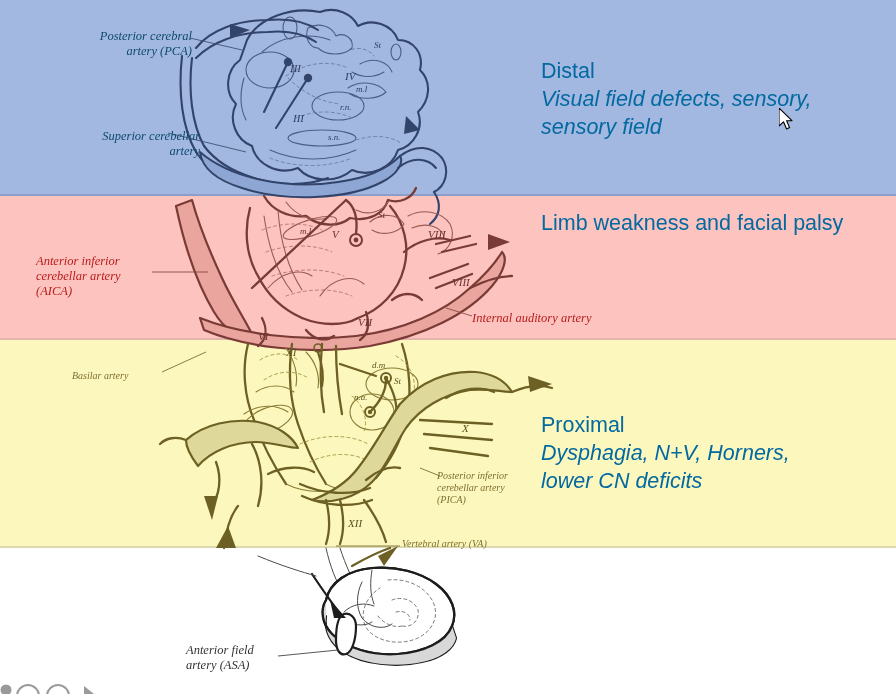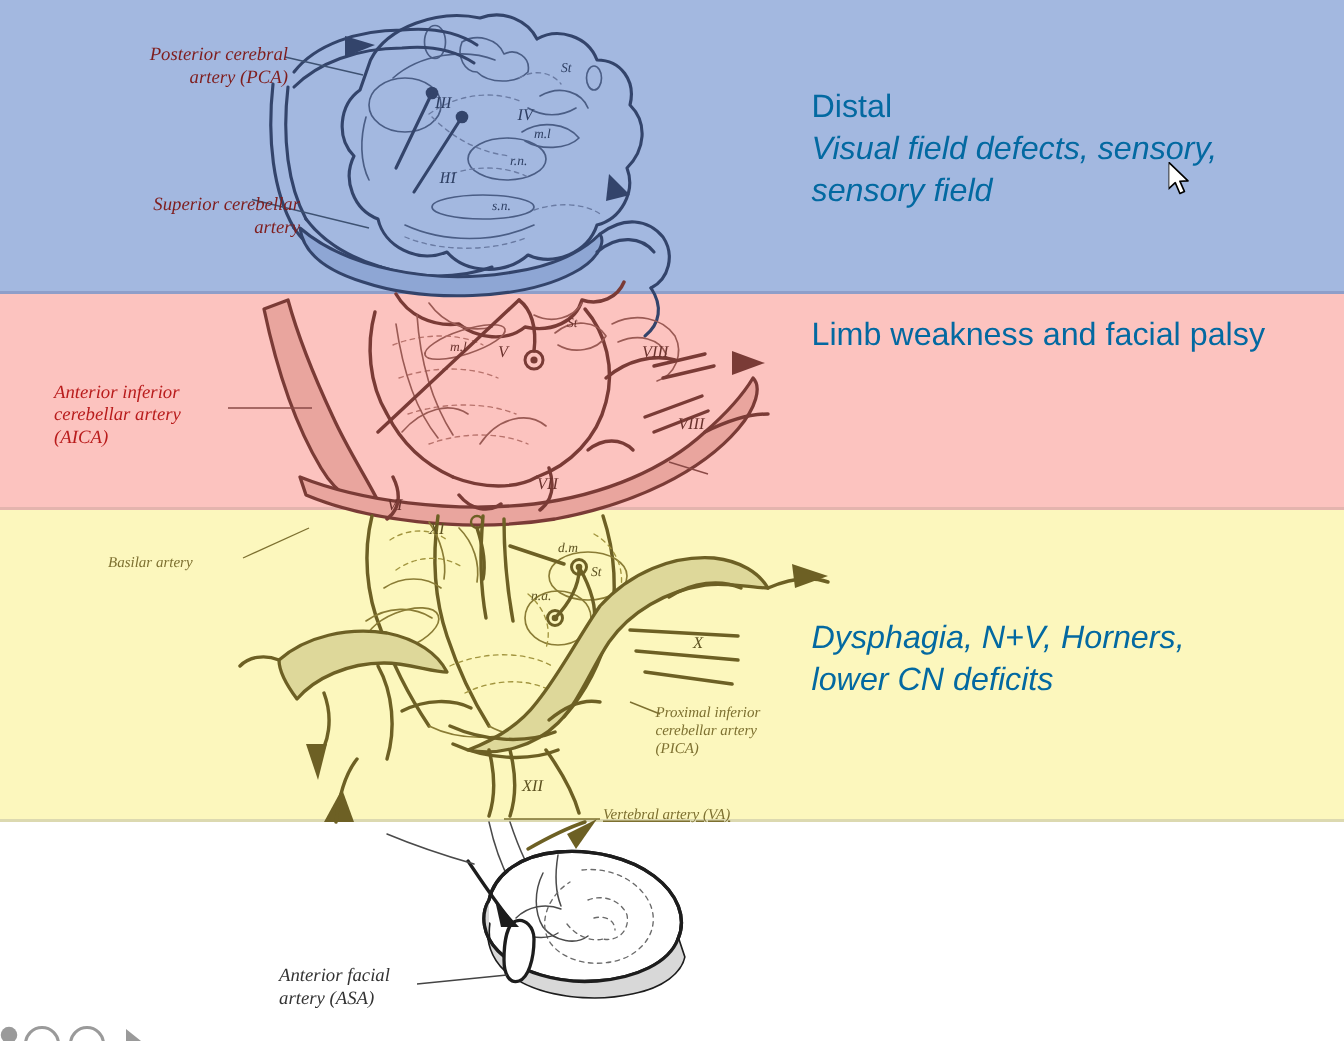--- a/index.html
+++ b/index.html
@@ -73,32 +73,32 @@
 
   
   .art-label {
     position: absolute;
     font-family: "Liberation Serif", serif;
     font-style: italic;
     line-height: 1.18;
     white-space: pre-line;
     pointer-events: none;
   }
-  .art-label.blue   { color: #7f1d1d; font-size: 12.5px; }
+  .art-label.blue   { color: #0c4a6e; font-size: 12.5px; }
   .art-label.pink   { color: #b91c1c; font-size: 12.5px; }
   .art-label.yellow { color: #7d7030; font-size: 10px; }
   .art-label.dark   { color: #333333; font-size: 12.5px; }
 
   #lbl-pca   { left: 80px;  top: 29px;  text-align: right; width: 112px; }
   #lbl-sca   { left: 50px;  top: 129px; width: 150px; text-align: right; }
   #lbl-aica  { left: 36px;  top: 254px; width: 140px; }
   #lbl-iaa   { left: 472px; top: 311px; width: 180px; }
   #lbl-basil { left: 72px;  top: 370px; width: 130px; }
   #lbl-pica  { left: 437px; top: 470px; width: 150px; }
-  #lbl-va    { left: 402px; top: 538px; width: 190px; text-decoration: underline; }
+  #lbl-va    { left: 402px; top: 538px; width: 190px; }
   #lbl-asa   { left: 186px; top: 643px; width: 150px; }
 
   
   #cursor {
     position: absolute;
     left: 779px;
     top: 108px;
     width: 16px;
     height: 24px;
   }
@@ -385,39 +385,41 @@
     </g>
   </svg>
 
   <div class="art-label blue" id="lbl-pca">Posterior cerebral
 artery (PCA)</div>
   <div class="art-label blue" id="lbl-sca">Superior cerebellar
 artery</div>
   <div class="art-label pink" id="lbl-aica">Anterior inferior
 cerebellar artery
 (AICA)</div>
+  <div class="art-label pink" id="lbl-iaa">Internal auditory artery</div>
   <div class="art-label yellow" id="lbl-basil">Basilar artery</div>
-  <div class="art-label yellow" id="lbl-pica">Proximal inferior
+  <div class="art-label yellow" id="lbl-pica">Posterior inferior
 cerebellar artery
 (PICA)</div>
   <div class="art-label yellow" id="lbl-va">Vertebral artery (VA)</div>
-  <div class="art-label dark" id="lbl-asa">Anterior facial
+  <div class="art-label dark" id="lbl-asa">Anterior field
 artery (ASA)</div>
 
   <div class="caption" id="caption-distal">
     <div class="head">Distal</div>
     <div class="sub italic">Visual field defects, sensory,</div>
     <div class="sub italic">sensory field</div>
   </div>
 
   <div class="caption" id="caption-middle">
     <div class="sub plain">Limb weakness and facial palsy</div>
   </div>
 
   <div class="caption" id="caption-proximal">
+    <div class="head">Proximal</div>
     <div class="sub italic">Dysphagia, N+V, Horners,</div>
     <div class="sub italic">lower CN deficits</div>
   </div>
 
   <svg id="player-controls" viewBox="0 0 120 18">
     <circle cx="6" cy="14" r="5.5" fill="#9a9a9a"></circle>
     <circle cx="28" cy="20" r="11" fill="none" stroke="#9a9a9a" stroke-width="2"></circle>
     <circle cx="58" cy="20" r="11" fill="none" stroke="#9a9a9a" stroke-width="2"></circle>
     <polygon points="84,10 84,24 94,18" fill="#9a9a9a"></polygon>
   </svg>

